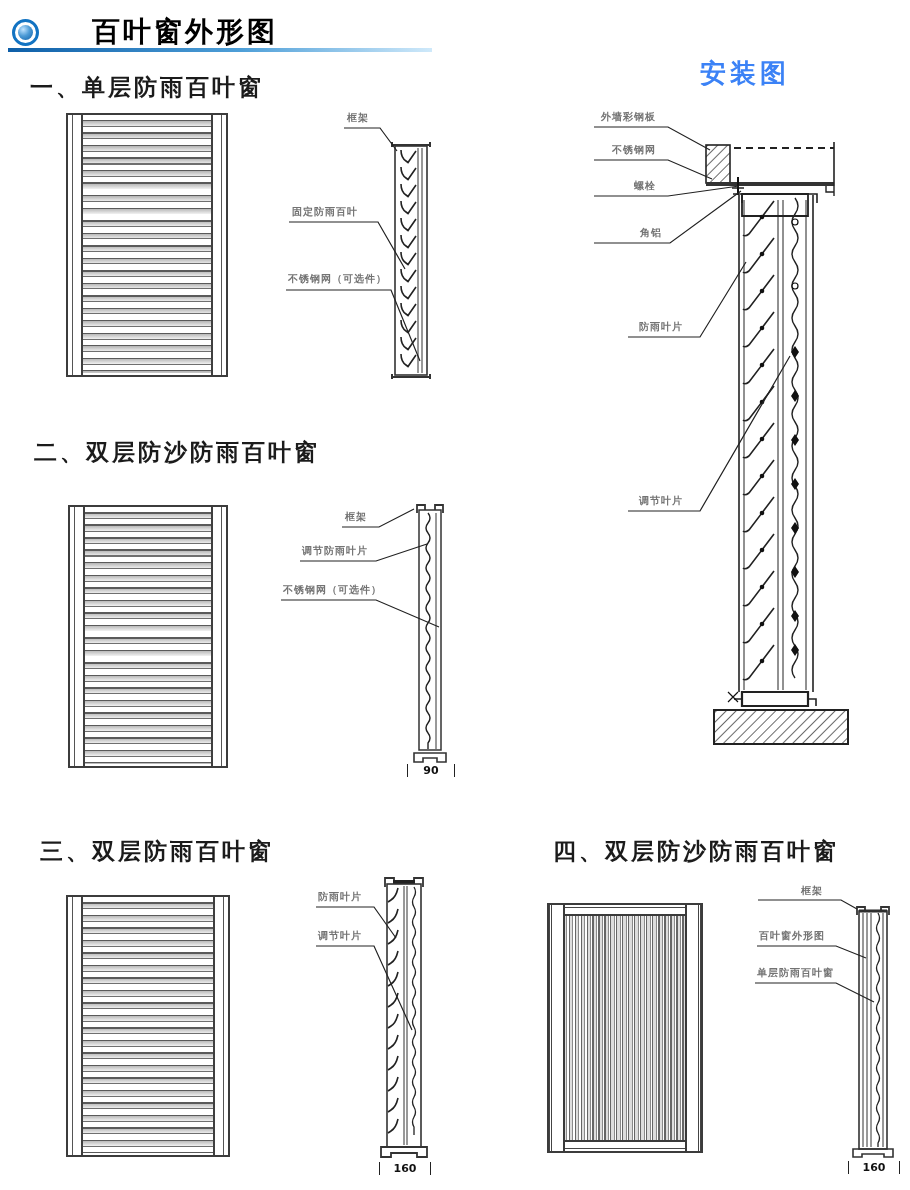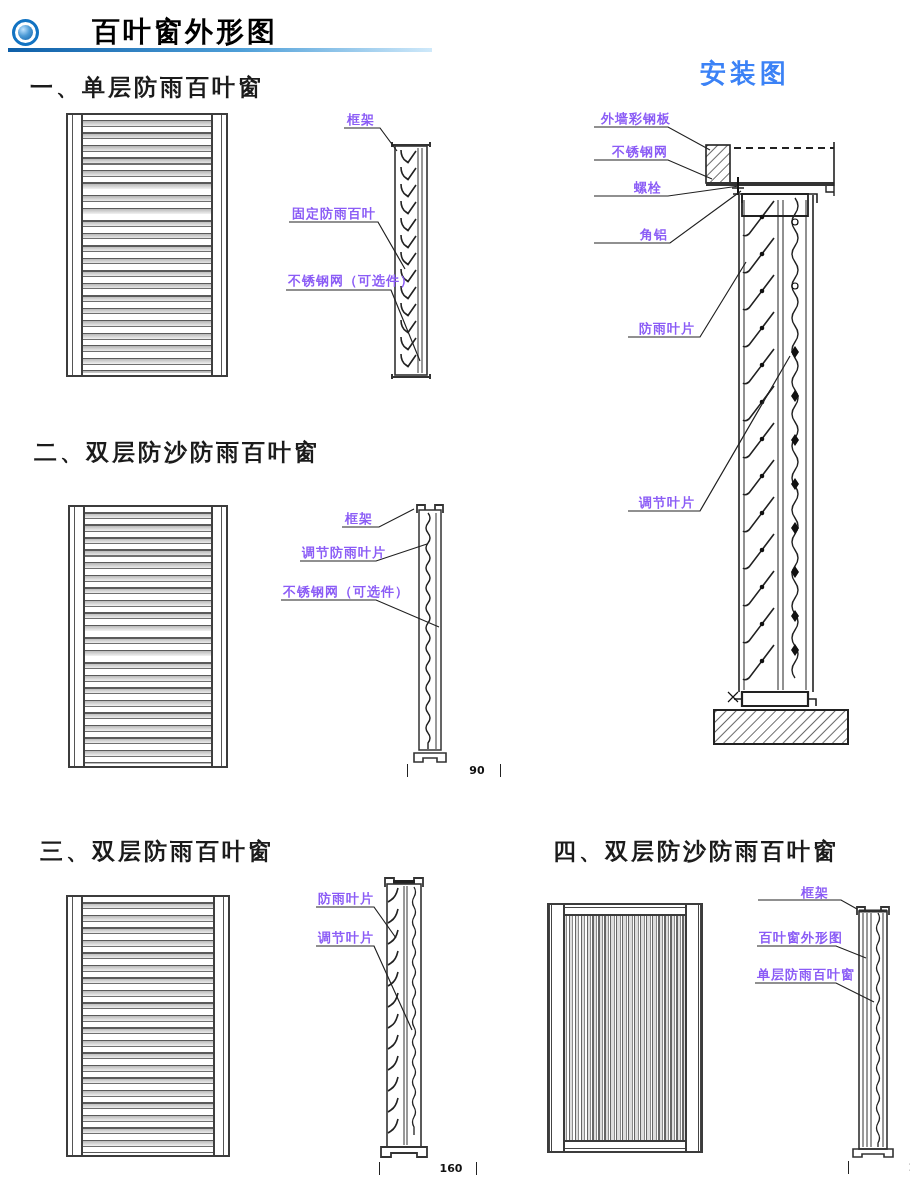--- a/index.html
+++ b/index.html
@@ -16,25 +16,25 @@
   .page-title{position:absolute;left:48px;top:13px;font-size:28px;font-weight:bold;
     color:#000000;letter-spacing:3px;z-index:3;white-space:nowrap;margin-left:44px;}
   .header-rule{position:absolute;left:8px;top:48px;width:424px;height:4px;
     background:linear-gradient(90deg,#0e5fa8 0%,#4e9fd8 55%,#cfe9fa 100%);z-index:3;}
   
   .heading{position:absolute;font-size:23px;font-weight:bold;color:#1b1b1b;
     letter-spacing:3px;white-space:nowrap;z-index:3;}
   .inst-title{position:absolute;font-size:26px;font-weight:bold;color:#3b82f6;
     letter-spacing:4px;z-index:3;white-space:nowrap;}
   
-  .lbl{position:absolute;font-size:13px;font-weight:bold;color:#8b5cf6;
+  .lbl{position:absolute;font-size:10px;font-weight:bold;color:#737373;
     white-space:nowrap;z-index:4;letter-spacing:1px;}
   
   .dim{position:absolute;font-size:11px;font-weight:bold;color:#111;text-align:center;
-    border-left:1px solid #222;border-right:1px solid #222;line-height:13px;z-index:4;padding-left:46px;}
+    border-left:1px solid #222;border-right:1px solid #222;line-height:13px;z-index:4;}
   
   .fv{position:absolute;border:2px solid #3c3c3c;background:#fff;box-sizing:border-box;z-index:2;}
   .fv-col-l,.fv-col-r{position:absolute;top:0;bottom:0;width:8px;background:#fff;z-index:2;}
   .fv-col-l{left:4px;border-left:1px solid #555;border-right:2px solid #3f3f3f;}
   .fv-col-r{right:4px;border-right:1px solid #555;border-left:2px solid #3f3f3f;}
   .fv-slats{position:absolute;left:14px;right:14px;top:2px;bottom:2px;
     background:repeating-linear-gradient(180deg,
       #ffffff 0px,#ffffff 3px,
       #5a5a5a 3px,#5a5a5a 4.5px,
       #b9b9b9 4.5px,#ececec 9px,

